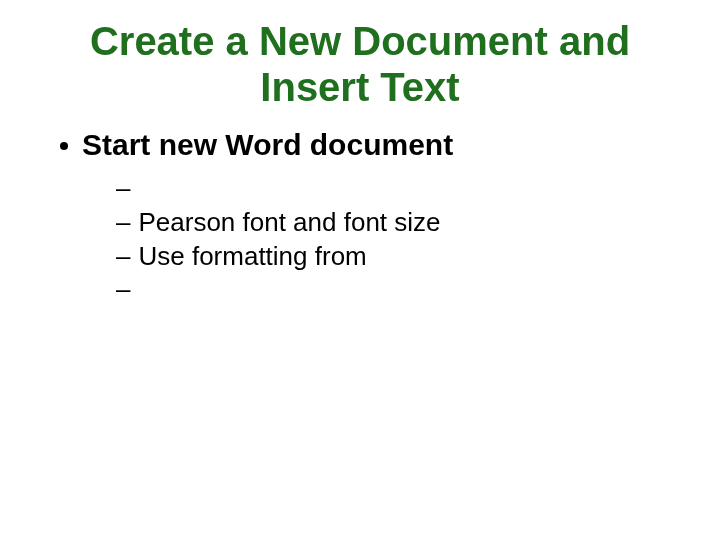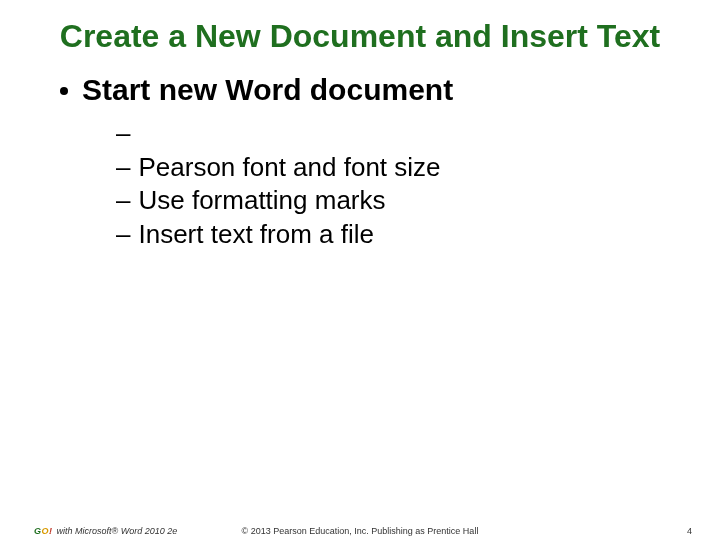--- a/index.html
+++ b/index.html
@@ -13,21 +13,21 @@
   }
   .slide {
     position: relative;
     width: 720px;
     height: 540px;
     box-sizing: border-box;
   }
   .title {
     color: #1f6f1f;
     font-weight: 700;
-    font-size: 32px;
+    font-size: 40px;
     line-height: 1.15;
     text-align: center;
     margin: 18px 40px 18px 40px;
   }
   .body {
     margin: 0 40px 11px 60px;
   }
   .bullet-l1 {
     display: flex;
     align-items: flex-start;
@@ -116,33 +116,22 @@
     <div class="sublist">
       <div class="subitem">
         <span class="dash">–</span>
       </div>
       <div class="subitem">
         <span class="dash">–</span>
         <span>Pearson font and font size</span>
       </div>
       <div class="subitem">
         <span class="dash">–</span>
-        <span>Use formatting marks</span>
+        <span>Use formatting from</span>
       </div>
       <div class="subitem">
         <span class="dash">–</span>
-        <span>Insert text from a file</span>
       </div>
     </div>
   </div>
 
-  <div class="footer">
-    <div class="footer-left">
-      <span class="logo">
-        <span class="logo-g">G</span><span class="logo-o">O</span><span class="logo-ex">!</span>
-      </span>
-      <span class="footer-sub">with Microsoft® Word 2010 2e</span>
-    </div>
-    <div class="footer-center">© 2013 Pearson Education, Inc. Publishing as Prentice Hall</div>
-    <div class="footer-right">4</div>
-  </div>
 
 </div>
 
 </body></html>

